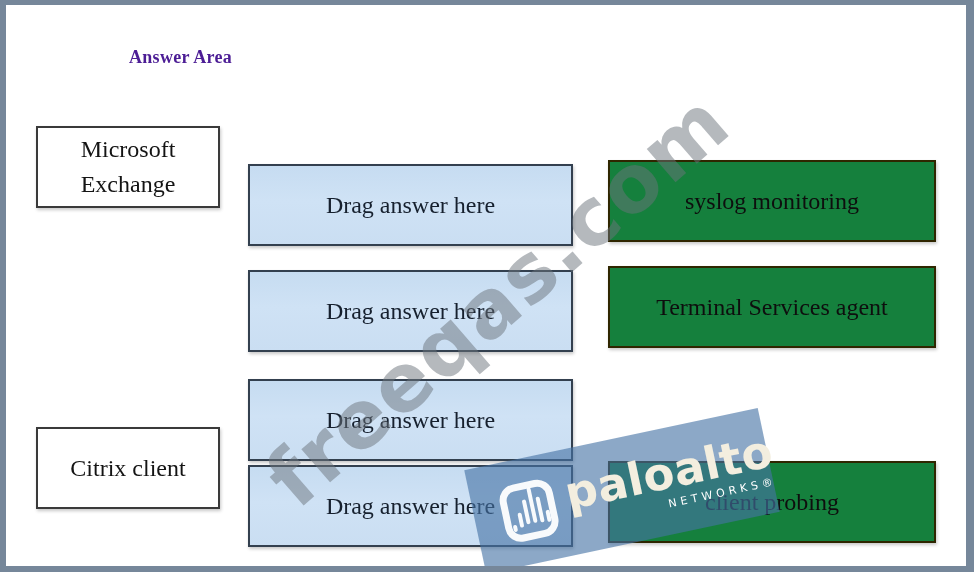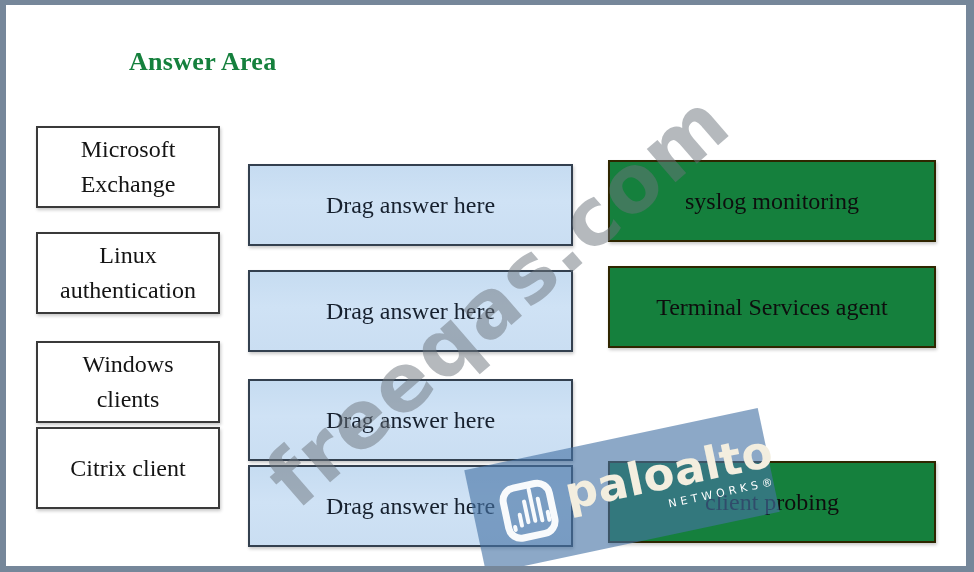--- a/index.html
+++ b/index.html
@@ -9,21 +9,21 @@
     box-sizing:border-box;
     border-style:solid;
     border-color:#76879A;
     border-width:5px 8px 6px 6px;
     background:#ffffff;
     overflow:hidden;
     font-family:"Liberation Serif", serif;
   }
   .title{
     position:absolute;left:123px;top:42px;
-    font-size:26px;font-weight:bold;color:#15803d;
+    font-size:18px;font-weight:bold;color:#4c1d95;
     letter-spacing:0.3px;
   }
   .box{
     position:absolute;height:82px;
     box-sizing:border-box;
     display:flex;align-items:center;justify-content:center;
     text-align:center;
     font-size:24px;line-height:1.45;color:#141414;
     box-shadow:1px 2px 3px rgba(60,60,60,0.28);
     z-index:1;
@@ -112,33 +112,27 @@
   <div class="box src r1">
     <span class="lbl">Microsoft Exchange</span>
   </div>
   <div class="box drop r1">
     <span>Drag answer here</span>
   </div>
   <div class="box ans r1">
     <span>syslog monitoring</span>
   </div>
 
-  <div class="box src r2">
-    <span class="lbl">Linux authentication</span>
-  </div>
   <div class="box drop r2">
     <span>Drag answer here</span>
   </div>
   <div class="box ans r2">
     <span>Terminal Services agent</span>
   </div>
 
-  <div class="box src r3">
-    <span class="lbl">Windows clients</span>
-  </div>
   <div class="box drop r3">
     <span>Drag answer here</span>
   </div>
 
   <div class="box src r4">
     <span class="lbl">Citrix client</span>
   </div>
   <div class="box drop r4">
     <span>Drag answer here</span>
   </div>

